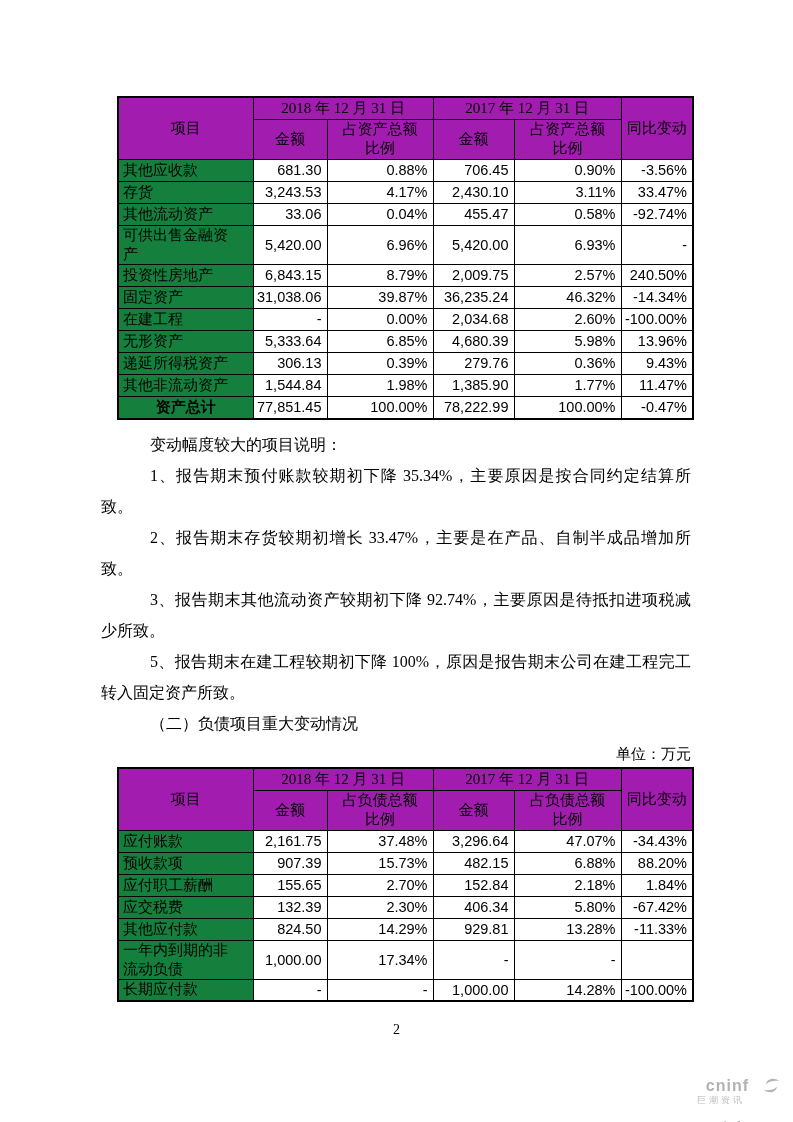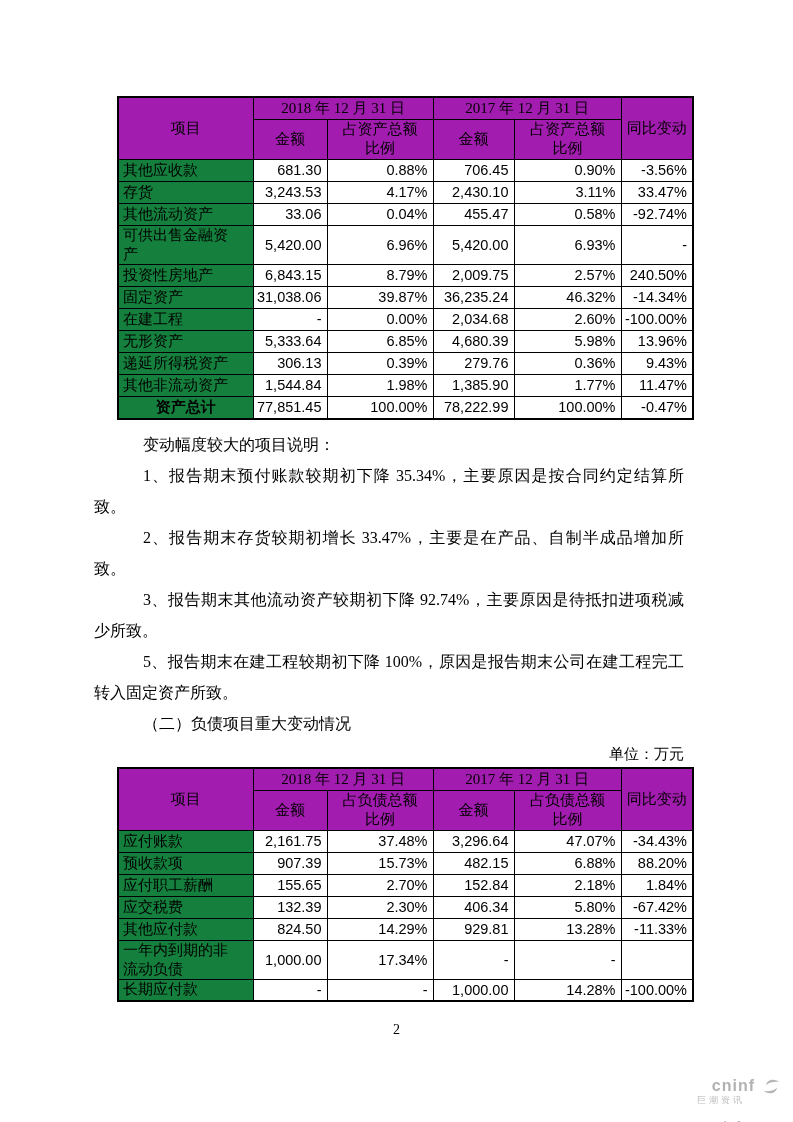--- a/index.html
+++ b/index.html
@@ -51,38 +51,38 @@
     padding:0 5px 0 2px;
   }
   table.fin tr.total td.item{
     font-weight:bold;
     text-align:center;
     padding:0 4px;
   }
 
   
   .notes{
-    position:absolute;left:94px;top:429px;width:590px;
+    position:absolute;left:101px;top:429px;width:590px;
     font-size:16px;line-height:31px;text-align:justify;
   }
   .notes p{margin:0;text-indent:49px;}
   .notes p.unit-line{text-indent:0;text-align:right;font-size:15px;}
 
   
   .page-number{
     position:absolute;top:1022px;left:0;width:100%;
     text-align:center;font-size:14px;
   }
   .watermark{
     position:absolute;top:1078px;right:5px;width:120px;
     text-align:center;color:#b9b9b9;line-height:1;
     font-family:"Liberation Sans","DejaVu Sans",sans-serif;
   }
   .watermark .brand-row{
-    display:flex;align-items:center;justify-content:flex-end;gap:8px;
+    display:flex;justify-content:flex-end;gap:14px;
     padding-right:8px;
   }
   .watermark .brand{
     font-weight:bold;font-size:16px;letter-spacing:1px;color:#b2b2b2;
   }
   .watermark .swirl{width:17px;height:15px;}
   .watermark .cn{font-size:9px;letter-spacing:3px;margin-top:2px;padding-right:14px;color:#bcbcbc;}
   .watermark .url{font-size:16px;margin-top:15px;color:#b5b5b5;}
 </style>
 </head>

